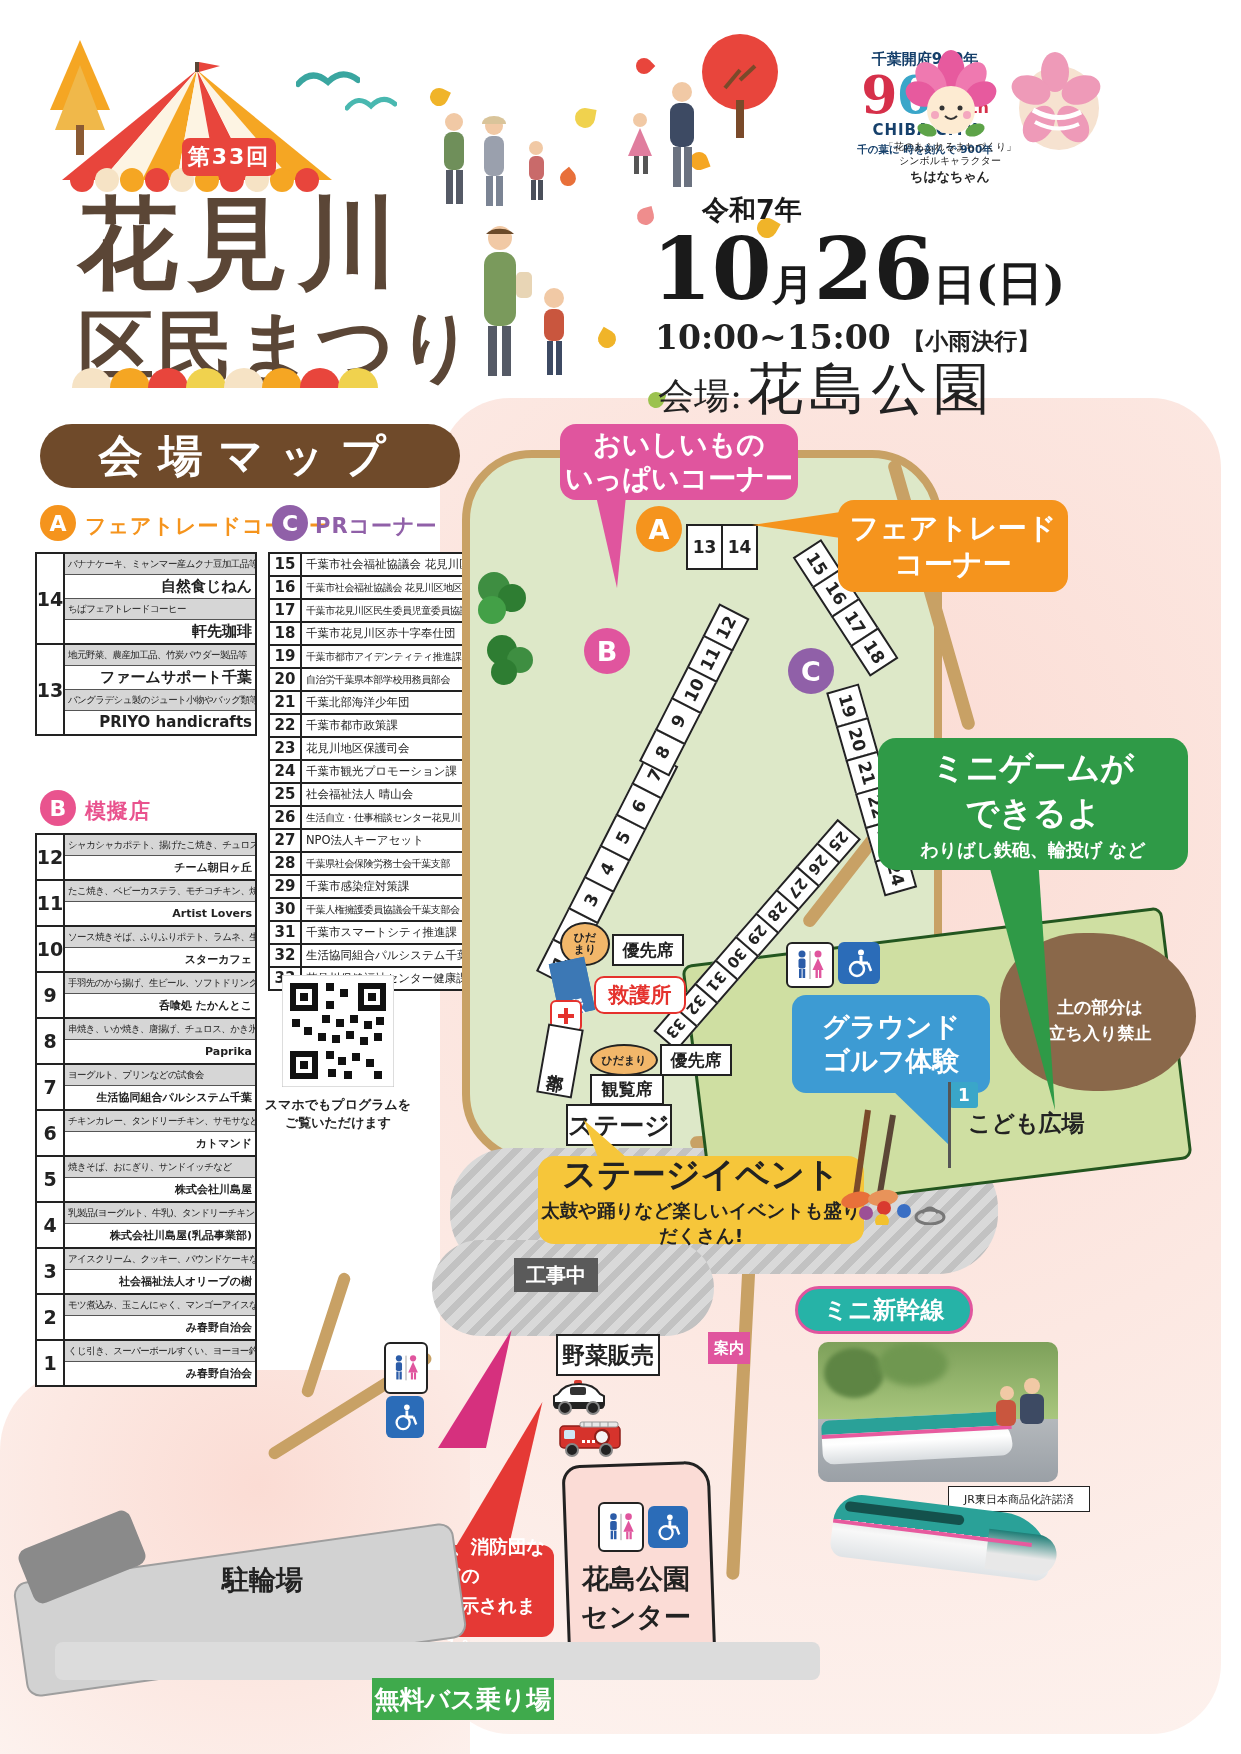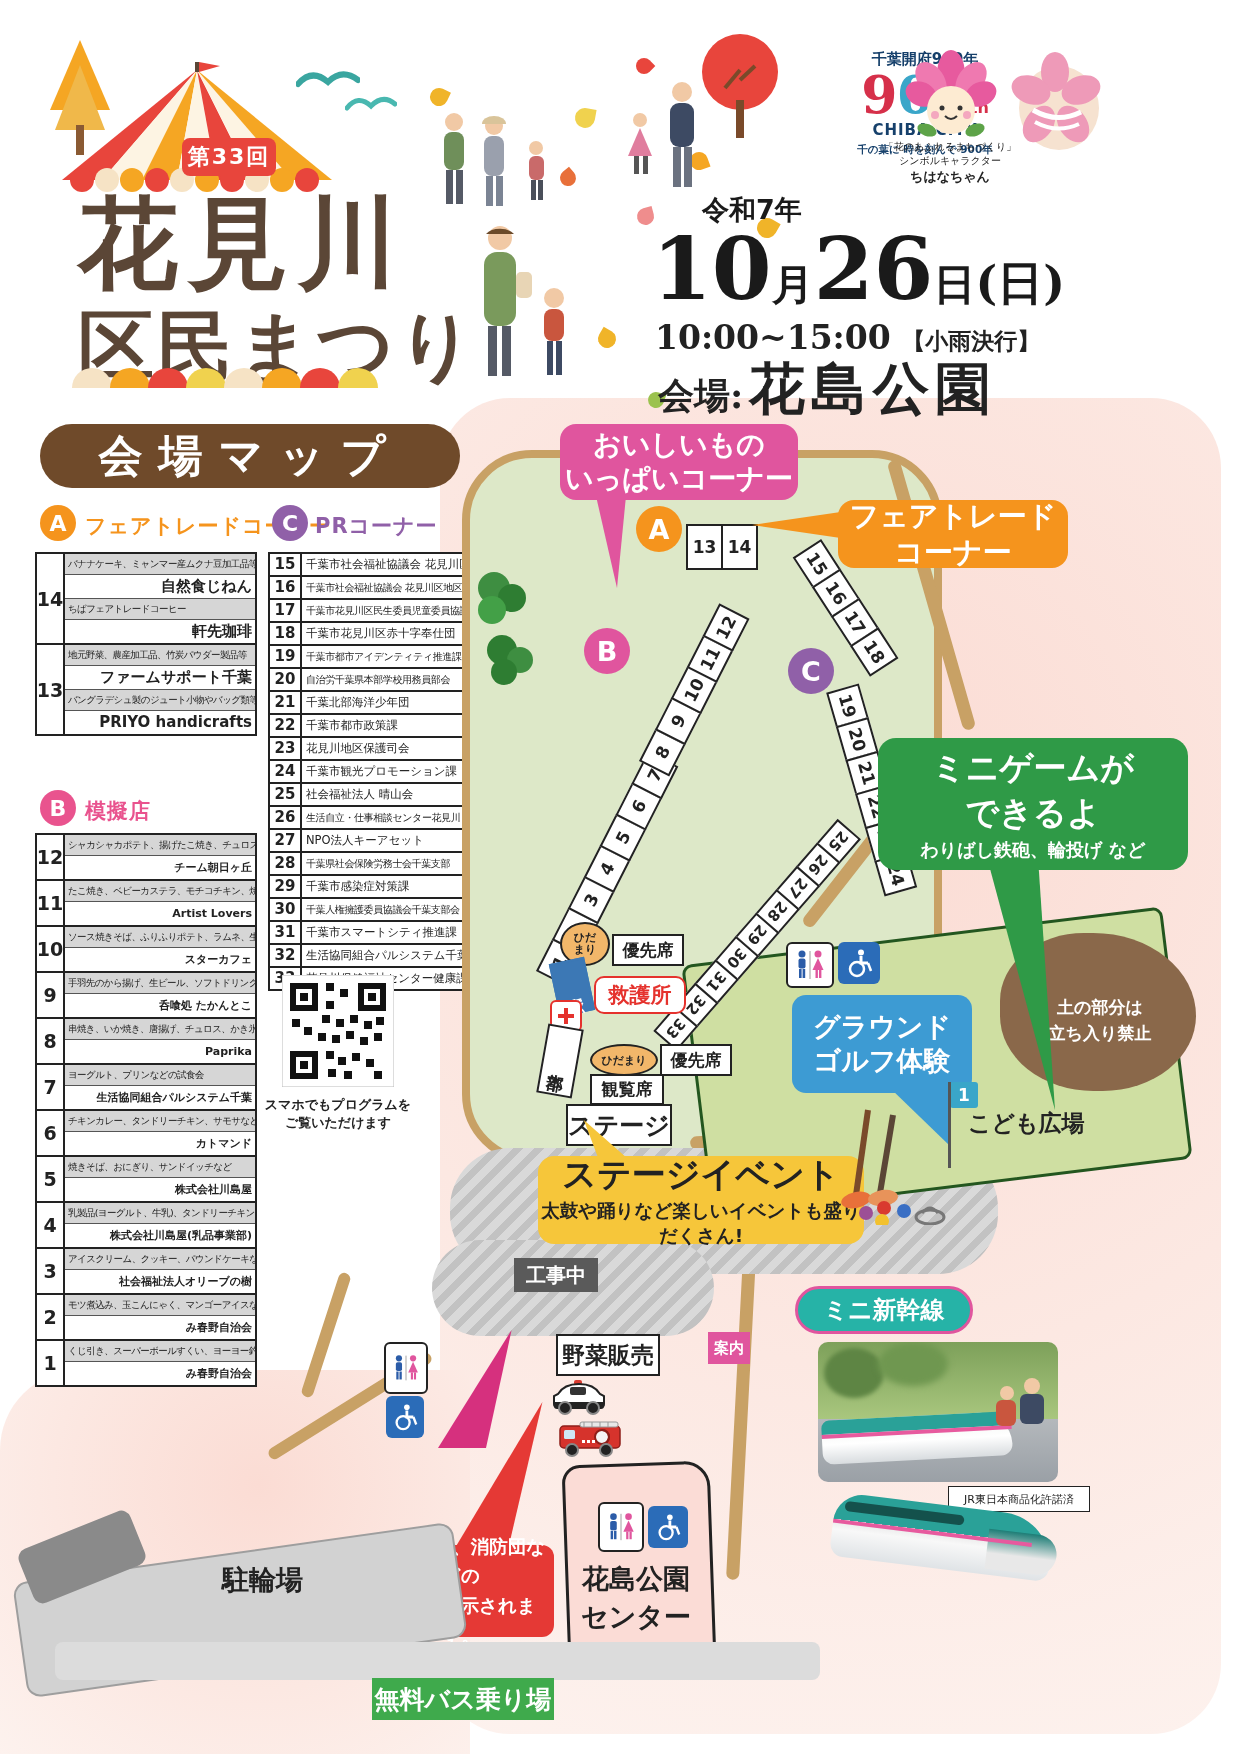--- a/index.html
+++ b/index.html
@@ -16,21 +16,21 @@
   .scallops{position:absolute;display:flex;height:20px;overflow:hidden;}
   .scallops span{width:40px;height:40px;border-radius:50%;margin-right:-2px;flex:none;}
   .c900{position:absolute;text-align:center;color:#16406b;font-weight:bold;}
   .date-era{position:absolute;font-weight:bold;font-size:27px;color:#1a1a1a;}
   .date-big{position:absolute;font-family:"DejaVu Serif","Liberation Serif",serif;font-weight:bold;color:#1a1a1a;white-space:nowrap;}
   .date-big .num{font-size:86px;}
   .date-big .unit{font-size:42px;}
   .date-big .wd{font-size:46px;}
   .date-time{position:absolute;font-family:"DejaVu Serif","Liberation Serif",serif;font-weight:bold;font-size:33px;white-space:nowrap;}
   .date-time small{font-size:23px;margin-top:39px;}
-  .venue-line{position:absolute;font-family:"DejaVu Serif","Liberation Serif",serif;font-weight:bold;white-space:nowrap;}
+  .venue-line{position:absolute;font-family:"DejaVu Serif","Liberation Serif",serif;font-weight:normal;white-space:nowrap;}
   .venue-line .pre{font-size:36px;}
   .venue-line .vn{font-size:56px;letter-spacing:6px;}
   .map-title{position:absolute;background:#6f4a2a;color:#fff;border-radius:34px;
              display:flex;align-items:center;justify-content:center;font-size:44px;font-weight:bold;letter-spacing:16px;}
   
   .badge{position:absolute;width:36px;height:36px;border-radius:50%;color:#fff;font-weight:bold;font-size:22px;
          display:flex;align-items:center;justify-content:center;}
   .sec-label{position:absolute;font-weight:bold;font-size:21px;letter-spacing:1px;}
   
   .tbl{position:absolute;border:2px solid #222;background:#fff;}
@@ -558,21 +558,21 @@
   <div class="mark" style="left:584px;top:628px;background:#e0559e;">B</div>
   <div class="mark" style="left:788px;top:648px;background:#9060a8;">C</div>
 
   <div class="tail" style="left:596px;top:496px;width:30px;height:92px;background:#e0559e;clip-path:polygon(0 0,100% 0,70% 100%);"></div>
   <div class="co" style="left:560px;top:424px;width:238px;height:76px;background:#e0559e;font-size:28px;line-height:1.2;">
     <div>おいしいもの</div>
     <div>いっぱいコーナー</div>
   </div>
 
   <div class="tail" style="left:752px;top:508px;width:92px;height:34px;background:#f5941d;clip-path:polygon(100% 10%,0 50%,100% 90%);"></div>
-  <div class="co" style="left:838px;top:500px;width:230px;height:68px;background:#f5941d;font-size:29px;line-height:1.25;">
+  <div class="co" style="left:838px;top:500px;width:230px;height:92px;background:#f5941d;font-size:29px;line-height:1.25;">
     <div>フェアトレード</div>
     <div>コーナー</div>
   </div>
 
   <div class="tail" style="left:980px;top:865px;width:75px;height:245px;background:#2f9a47;clip-path:polygon(12% 0,78% 0,100% 100%);"></div>
   <div class="co" style="left:878px;top:738px;width:310px;height:132px;background:#2f9a47;border-radius:18px;">
     <div style="font-size:33px;">ミニゲームが</div>
     <div style="font-size:33px;">できるよ</div>
     <div style="font-size:18px;margin-top:2px;">わりばし鉄砲、輪投げ など</div>
   </div>
@@ -611,21 +611,21 @@
     <span>ステージ</span>
   </div>
 
   <div class="tail" style="left:578px;top:1120px;width:58px;height:46px;background:#f6c63a;clip-path:polygon(10% 0,100% 100%,40% 100%);"></div>
   <div class="co" style="left:538px;top:1156px;width:326px;height:88px;background:#f6c63a;color:#222;">
     <div style="font-size:34px;">ステージイベント</div>
     <div style="font-size:18.5px;">太鼓や踊りなど楽しいイベントも盛りだくさん!</div>
   </div>
 
   <div class="tail" style="left:890px;top:1088px;width:60px;height:58px;background:#3d9bd3;clip-path:polygon(0 0,100% 0,100% 100%);"></div>
-  <div class="co" style="left:792px;top:995px;width:180px;height:98px;background:#3d9bd3;border-radius:14px;font-size:27px;line-height:1.25;">
+  <div class="co" style="left:792px;top:995px;width:198px;height:98px;background:#3d9bd3;border-radius:14px;font-size:27px;line-height:1.25;">
     <div>グラウンド</div>
     <div>ゴルフ体験</div>
   </div>
   <svg class="abs" style="left:838px;top:1105px;" width="110" height="120" viewBox="0 0 110 120">
     <line x1="30" y1="5" x2="18" y2="90" stroke="#7a4a2a" stroke-width="6"></line>
     <line x1="55" y1="10" x2="42" y2="88" stroke="#5b4636" stroke-width="6"></line>
     <ellipse cx="18" cy="95" rx="15" ry="8" fill="#e8703a" transform="rotate(-12 18 95)"></ellipse>
     <ellipse cx="45" cy="93" rx="15" ry="8" fill="#e8935a" transform="rotate(-8 45 93)"></ellipse>
     <circle cx="28" cy="108" r="7" fill="#9c4f96"></circle>
       <circle cx="46" cy="103" r="7" fill="#d93a2f"></circle>

